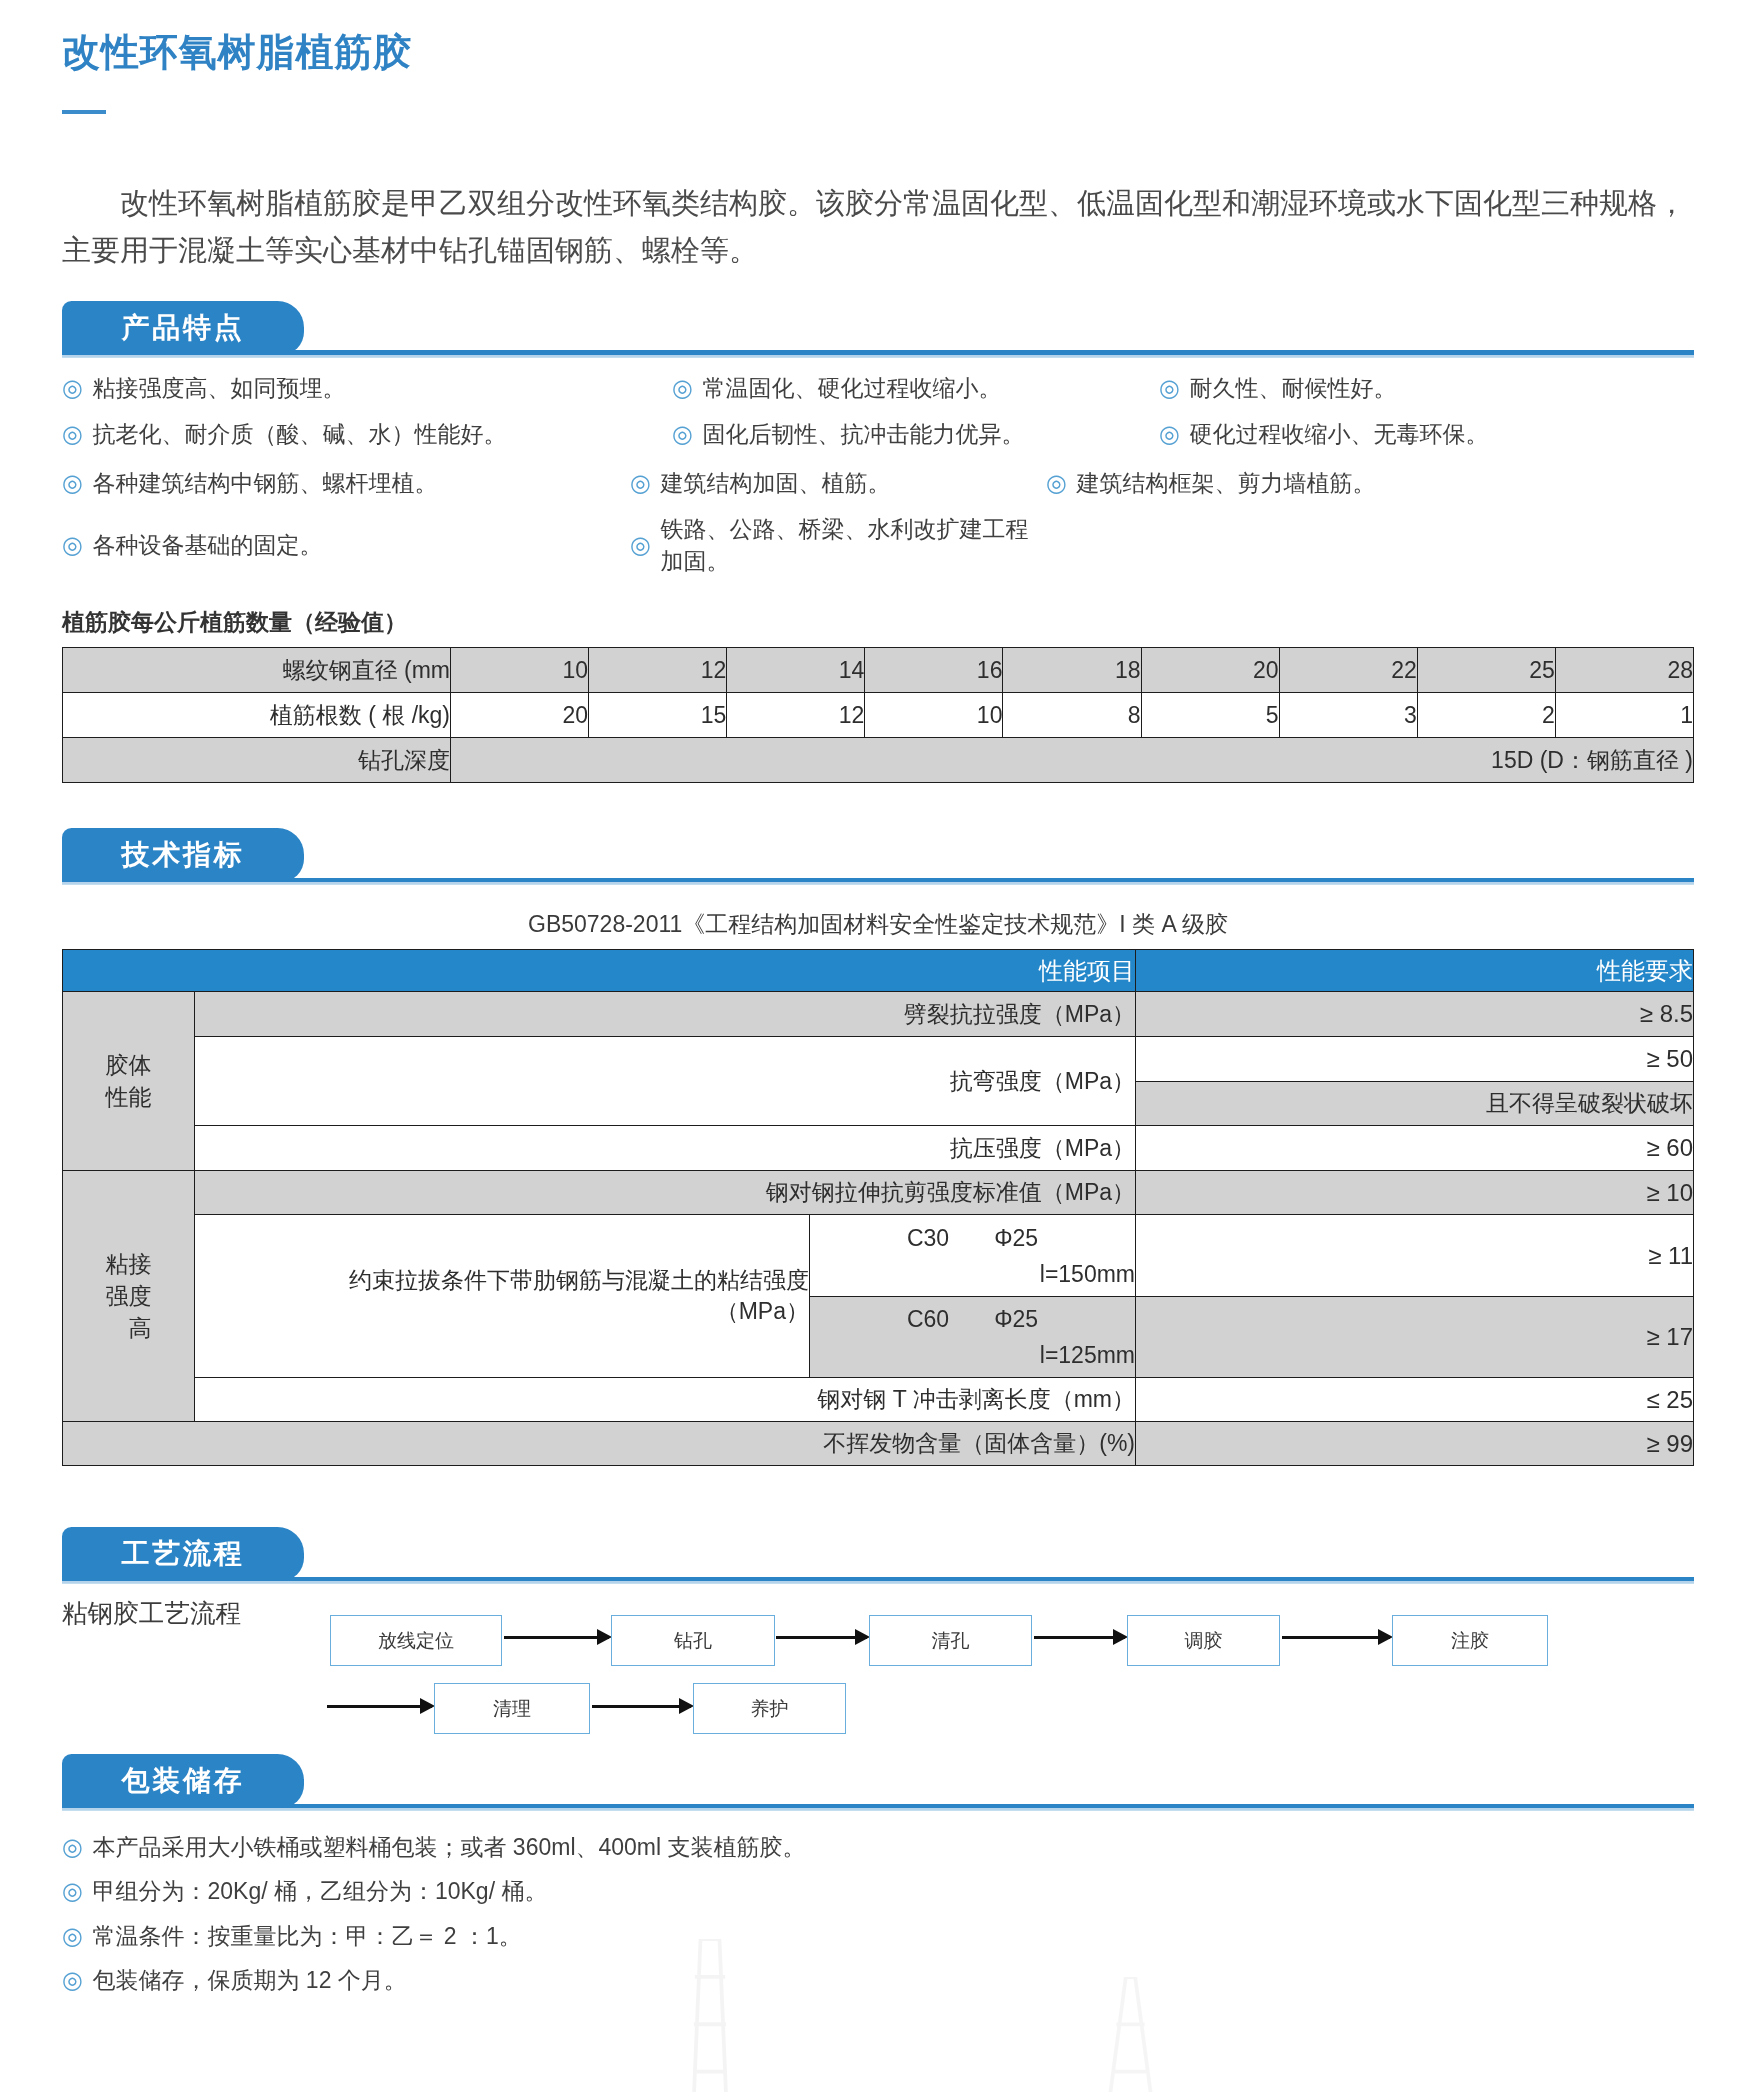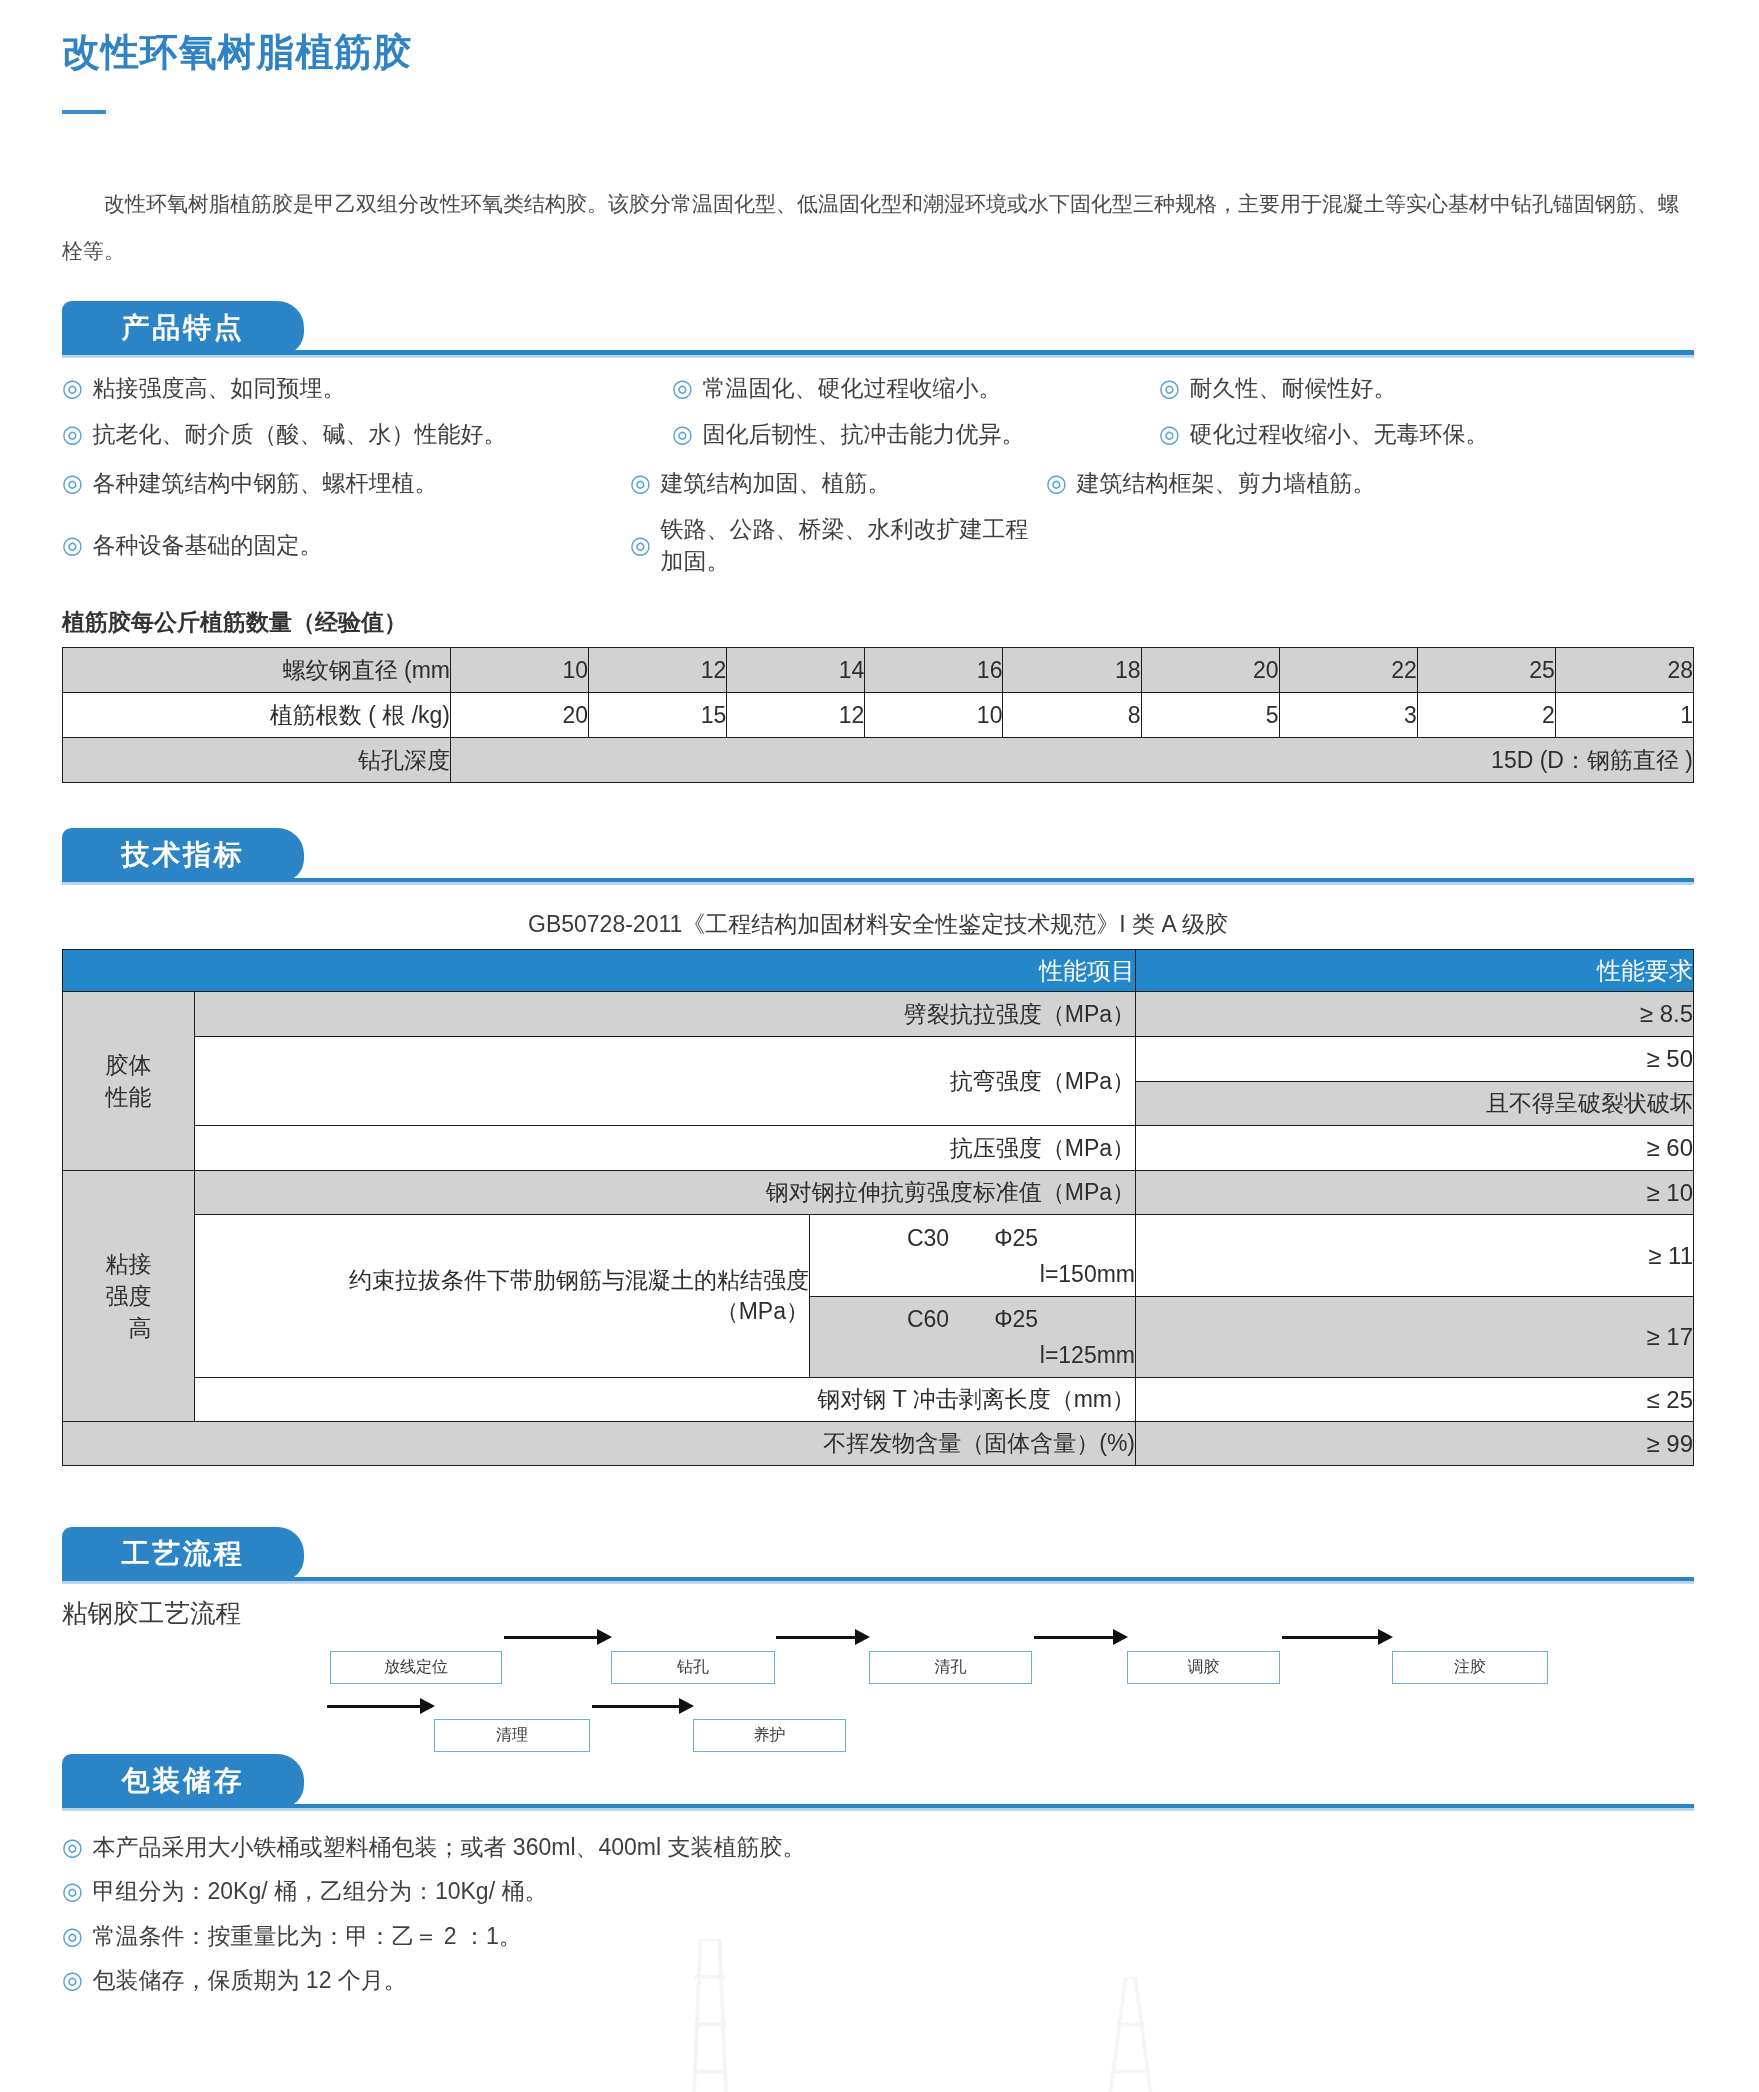--- a/index.html
+++ b/index.html
@@ -6,21 +6,21 @@
   body{
     width:1759px;height:2092px;box-sizing:border-box;overflow:hidden;
     font-family:"Liberation Sans","DejaVu Sans",sans-serif;color:#454545;
   }
   main{position:relative;width:100%;height:100%;box-sizing:border-box;padding:0 65px 0 62px;}
 
   
   .page-title{margin:26.5px 0 0 0;font-size:38px;font-weight:bold;color:#2f82c3;letter-spacing:0.9px;}
   .title-dash{width:44px;height:4.7px;background:#3a8ccb;margin-top:32px;}
 
-  .intro{margin:66px 0 0 0;font-size:21px;line-height:47px;color:#4a4a4a;text-indent:2em;}
+  .intro{margin:66px 0 0 0;font-size:29px;line-height:47px;color:#4a4a4a;text-indent:2em;}
 
   
   .section-head{position:relative;height:54px;}
   .section-head .rule{position:absolute;left:0;right:0;bottom:0;height:4.7px;background:#2b84c6;box-shadow:0 2.8px 0 rgba(43,132,198,.35);}
   .section-head .tab{
     position:absolute;left:0;bottom:0;width:242px;height:54px;background:#2b84c6;color:#fff;
     font-size:28px;font-weight:bold;letter-spacing:2.8px;display:flex;align-items:center;justify-content:center;
     border-radius:9.5px 26.5px 23px 0;
   }
 
@@ -46,22 +46,22 @@
   .t2 .req{font-size:24px;}
   .spec{display:flex;justify-content:center;gap:45px;line-height:36px;}
   .speclen{line-height:36px;}
 
   .std-note{margin:26.5px 0 0 0;text-align:center;font-size:23px;color:#3a3a3a;}
 
   
   .flow-sub{margin:15px 0 0 0;font-size:25.6px;color:#3c3c3c;}
   .flow{position:relative;height:144px;margin-top:-40px;}
   .fbox{
-    position:absolute;height:33px;background:#fff;border:1.9px solid #6aaede;
-    display:flex;align-items:center;justify-content:center;font-size:16px;color:#3a3a3a;box-sizing:border-box;margin-top:36px;
+    position:absolute;height:51px;background:#fff;border:1.9px solid #6aaede;
+    display:flex;align-items:center;justify-content:center;font-size:19px;color:#3a3a3a;box-sizing:border-box;
   }
   .arrow{position:absolute;height:2.8px;background:#111;}
   .arrow::after{content:"";position:absolute;right:-2.8px;top:-7.6px;border-left:15px solid #111;border-top:8.5px solid transparent;border-bottom:8.5px solid transparent;}
 
   .watermark{position:absolute;bottom:0;left:653px;opacity:.06;}
   .watermark2{position:absolute;bottom:0;left:1088px;opacity:.05;}
 </style>
 </head>
 <body>
 

